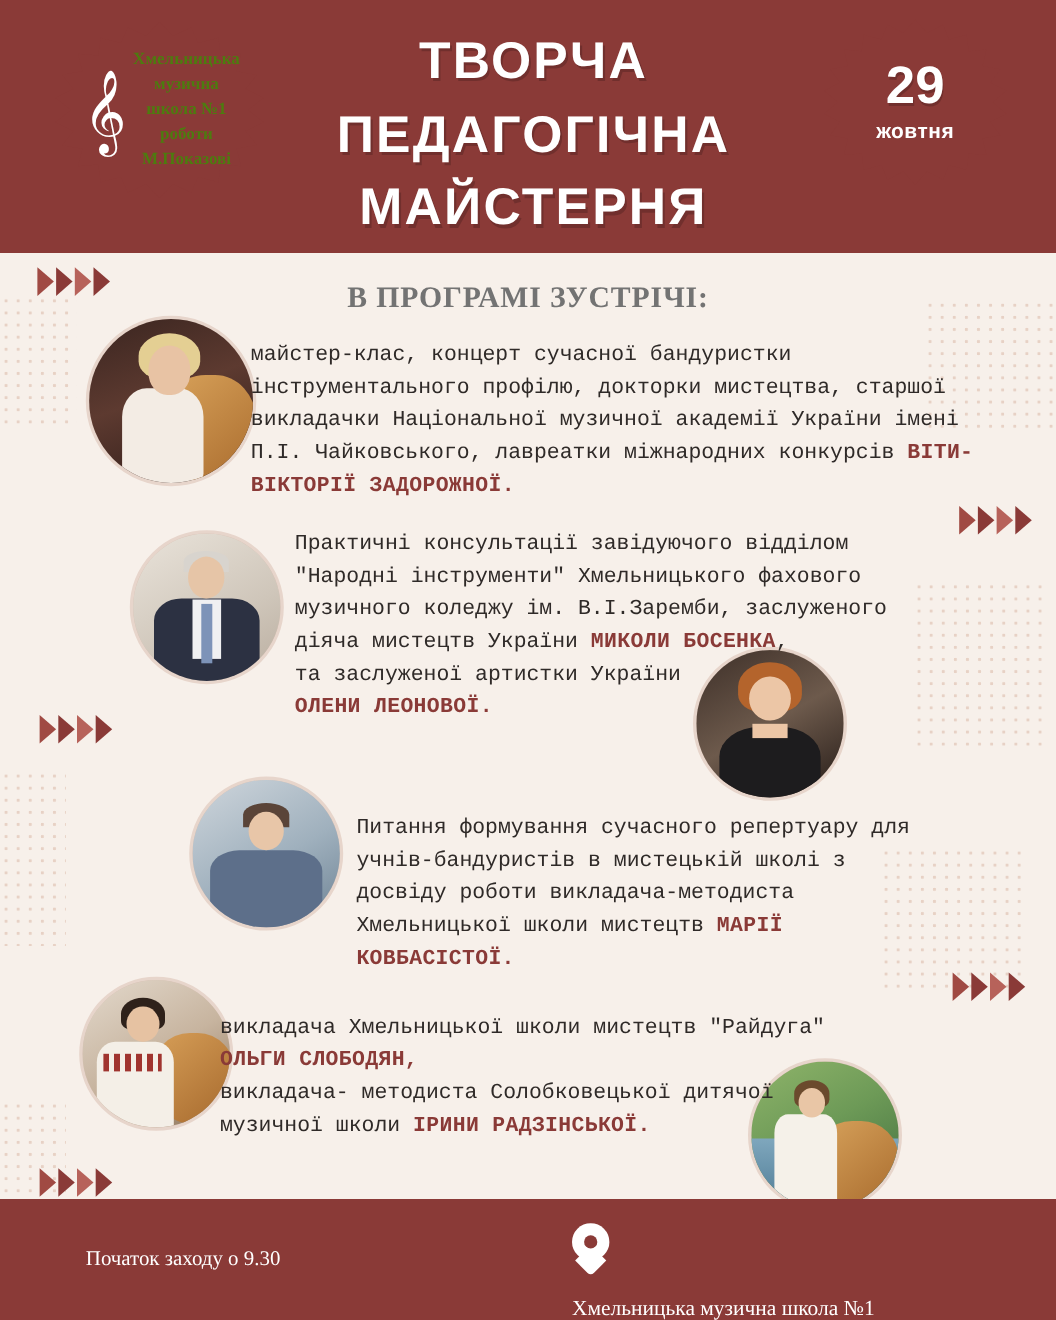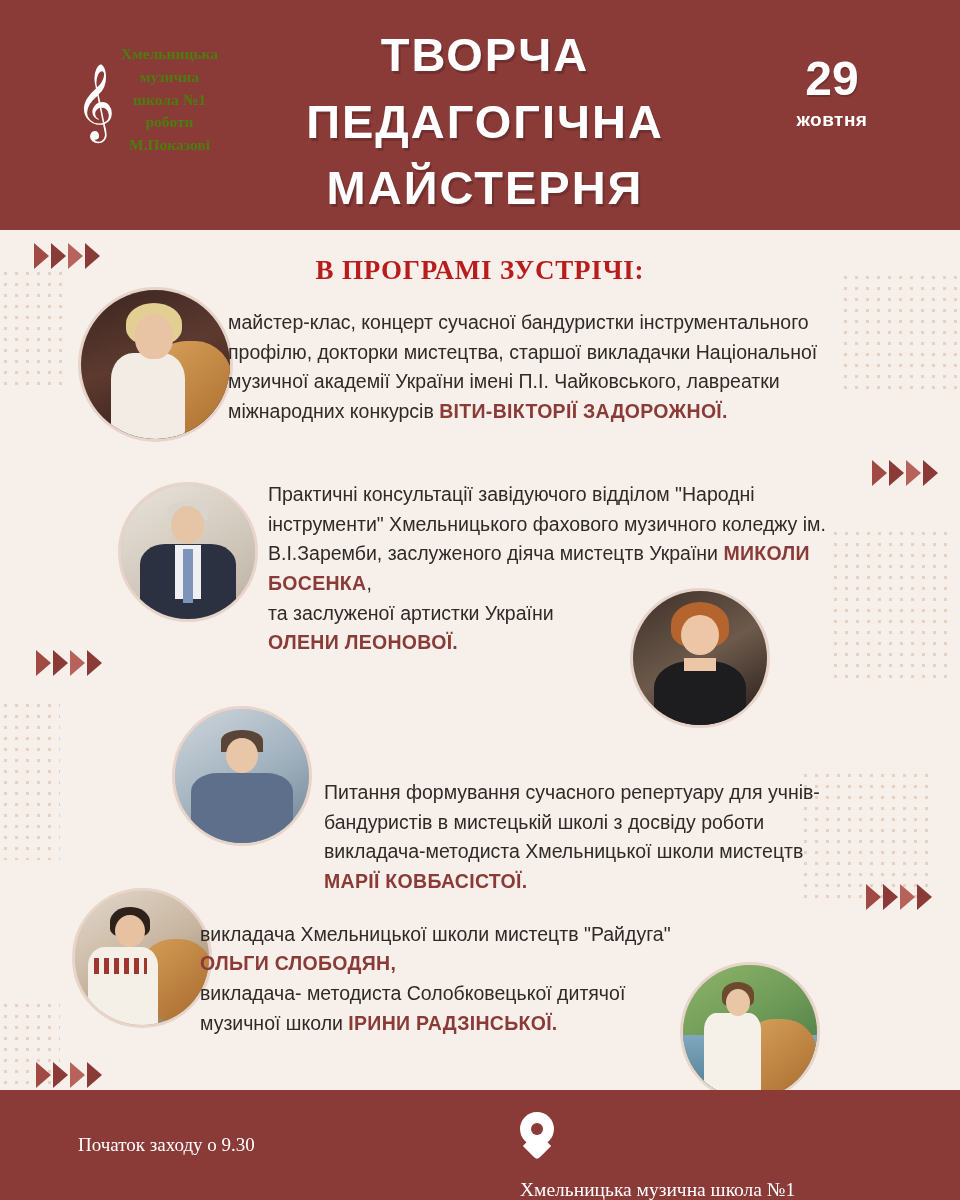--- a/index.html
+++ b/index.html
@@ -121,58 +121,58 @@
   .chevs.left1  { left: 34px;  top: 243px; }
   .chevs.right1 { right: 22px; top: 460px; }
   .chevs.left2  { left: 36px;  top: 650px; }
   .chevs.right2 { right: 28px; top: 884px; }
   .chevs.left3  { left: 36px;  top: 1062px; }
 
   
   .prog-heading {
     position: absolute; left: 0; top: 255px; width: 960px;
     text-align: center;
-    color: #b91c1c;
+    color: #737373;
     font-family: "Liberation Serif", serif;
     font-weight: bold;
     font-size: 27px;
     letter-spacing: .8px;
   }
   .photo {
     position: absolute;
     border-radius: 50%;
     overflow: hidden;
     border: 3px solid #e7d5cb;
     background: #d9c3b6;
   }
   .photo .inner { width: 100%; height: 100%; position: relative; }
   .txt {
     position: absolute;
     color: #2f2a28;
-    font-family: Liberation Sans, sans-serif;
+    font-family: Liberation Mono, monospace;
     font-size: 19.5px;
     line-height: 1.52;
   }
   .hl {
     color: #8a3a37;
     font-weight: bold;
     font-variant: small-caps;
     letter-spacing: .3px;
   }
 
   
   .b1-photo { left: 78px;  top: 287px; width: 155px; height: 155px; }
   .b1-txt   { left: 228px; top: 308px; width: 660px; }
 
   .b2-photo { left: 118px; top: 482px; width: 140px; height: 140px; }
   .b2-photo2{ left: 630px; top: 588px; width: 140px; height: 140px; }
   .b2-txt   { left: 268px; top: 480px; width: 580px; }
 
   .b3-photo { left: 172px; top: 706px; width: 140px; height: 140px; }
-  .b3-txt   { left: 324px; top: 738px; width: 520px; margin-top: 40px; }
+  .b3-txt   { left: 324px; top: 738px; width: 520px; }
 
   .b4-photo { left: 72px;  top: 888px; width: 140px; height: 140px; }
   .b4-photo2{ left: 680px; top: 962px; width: 140px; height: 140px; }
   .b4-txt   { left: 200px; top: 890px; width: 600px; }
 
   
   .ph-bg { position: absolute; inset: 0; }
   .p1 .ph-bg { background: linear-gradient(160deg,#3a2520 0%,#5d3a30 45%,#2b1a16 100%); }
   .p1 .face { position:absolute; left:36%; top:16%; width:26%; height:30%;
       background:#e8c3a4; border-radius:50% 50% 45% 45%; }

